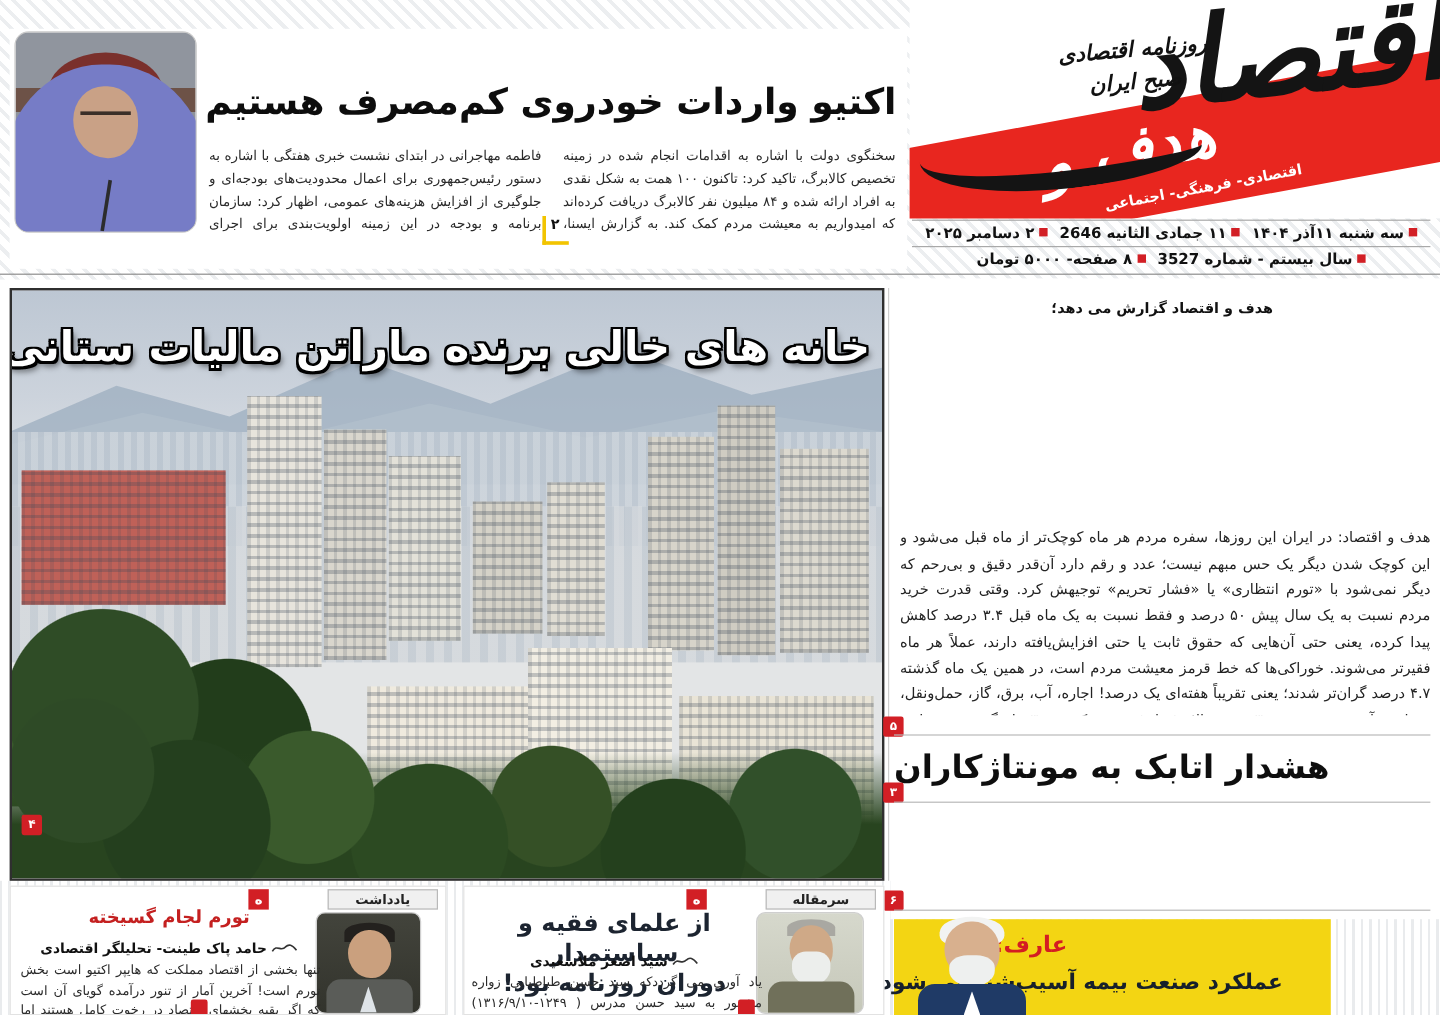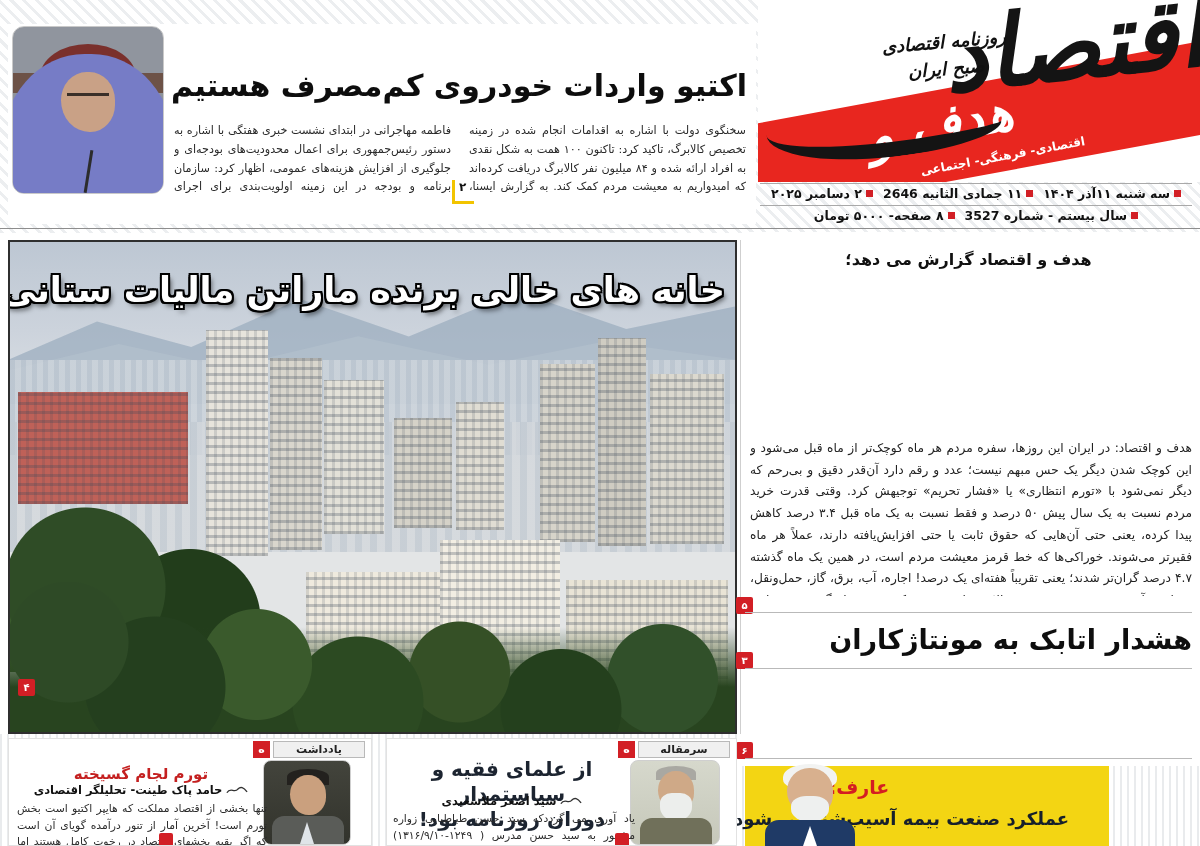--- a/index.html
+++ b/index.html
@@ -78,58 +78,58 @@
       radial-gradient(circle at 60% 75%, #223d1b 0 70px, transparent 71px),
       radial-gradient(circle at 10% 90%, #3a5a2c 0 75px, transparent 76px); }
   .photo-headline { position:absolute; left:15px; top:28px; width:700px; text-align:center; font-size:35px; font-weight:900; color:#fff; white-space:nowrap;
     text-shadow:2px 0 0 #000,-2px 0 0 #000,0 2px 0 #000,0 -2px 0 #000,2px 2px 0 #000,-2px -2px 0 #000,2px -2px 0 #000,-2px 2px 0 #000,3px 4px 5px rgba(0,0,0,.55); }
 
   .badge { position:absolute; width:17px; height:17px; background:#d21f25; color:#fff; font-size:10px; font-weight:bold; display:flex; align-items:center; justify-content:center; border-radius:2px; cursor:pointer; }
 
   .vrule { position:absolute; left:740px; top:240px; width:1px; height:494px; background:#cfcfcf; }
 
   
-  .rep-kicker { position:absolute; left:745px; top:250px; width:447px; text-align:center; font-size:16px; font-weight:bold; color:#111; }
+  .rep-kicker { position:absolute; left:745px; top:250px; width:447px; text-align:center; font-size:12px; font-weight:bold; color:#111; }
   .rep-headline { position:absolute; left:745px; top:272px; width:447px; text-align:center; font-weight:900; font-size:42px; line-height:1.62; color:#0b0b0b; cursor:pointer; }
   .rep-headline span { display:block; white-space:nowrap; }
   .rep-body { position:absolute; left:750px; top:438px; width:442px; height:158px; overflow:hidden; font-size:12.2px; line-height:1.78; text-align:justify; color:#222; }
   .hr-r { position:absolute; left:745px; width:447px; height:1px; background:#b9b9b9; }
-  .hl2 { position:absolute; left:745px; top:624px; width:447px; text-align:right; font-size:27px; font-weight:800; color:#0e0e0e; cursor:pointer; }
+  .hl2 { position:absolute; left:745px; top:624px; width:447px; text-align:left; font-size:27px; font-weight:800; color:#0e0e0e; cursor:pointer; }
   .hl3 { position:absolute; left:745px; top:702px; width:447px; text-align:center; font-size:20.5px; font-weight:800; color:#0e0e0e; white-space:nowrap; cursor:pointer; }
 
   
   .aref { position:absolute; left:745px; top:766px; width:364px; height:80px; background:#f3d513; cursor:pointer; }
   .aref-speaker { position:absolute; right:150px; top:10px; width:200px; text-align:center; font-size:19px; font-weight:900; color:#d41d22; }
   .aref-quote { position:absolute; right:40px; top:42px; width:330px; text-align:center; font-size:18px; font-weight:900; color:#17202b; white-space:nowrap; }
   .aref-man { position:absolute; left:14px; bottom:0; width:100px; height:78px; }
   .am-head { position:absolute; left:28px; top:0; width:46px; height:48px; background:#d8b08e; border-radius:50% 50% 46% 54%; }
   .am-hair { position:absolute; left:24px; top:-4px; width:54px; height:26px; background:#f2f3f2; border-radius:50% 50% 40% 40%; }
   .am-beard { position:absolute; left:32px; top:28px; width:38px; height:26px; background:#eef0ef; border-radius:40% 40% 50% 50%; }
   .am-suit { position:absolute; left:6px; bottom:0; width:90px; height:26px; background:#1f3a66; border-radius:14px 14px 0 0; }
   .am-shirt { position:absolute; left:44px; bottom:0; width:14px; height:20px; background:#fff; clip-path:polygon(50% 0,100% 100%,0 100%); }
 
   
   .bbox { position:absolute; top:738px; height:108px; background:#fff; border:1px solid #e2e2e2; overflow:hidden; }
   .note-box { left:8px; width:364px; }
   .edit-box { left:386px; width:351px; }
   .sec-head { position:absolute; top:2px; right:6px; display:flex; align-items:center; gap:3px; }
-  .sec-bar { width:92px; height:17px; background:#f0f0f0; border:1px solid #b9b9b9; font-size:11px; font-weight:bold; color:#222; display:flex; align-items:center; justify-content:center; }
+  .sec-bar { width:92px; height:17px; background:#f0f0f0; border:1px solid #b9b9b9; font-size:11px; font-weight:bold; color:#222; display:flex; align-items:center; justify-content:center;margin-left:46px; }
   .sec-logo { width:17px; height:17px; background:#d21f25; color:#fff; font-size:11px; font-weight:bold; display:flex; align-items:center; justify-content:center; }
   .bx-photo { position:absolute; top:21px; border-radius:8px; overflow:hidden; border:1px solid #cfcfcf; }
   .np { right:20px; width:88px; height:85px; background:linear-gradient(#43443c, #32332c); }
   .np-head { position:absolute; left:26px; top:14px; width:36px; height:40px; background:#caa07e; border-radius:50% 50% 46% 54%; }
   .np-hair { position:absolute; left:23px; top:8px; width:42px; height:16px; background:#23211e; border-radius:50% 50% 0 0; }
   .np-suit { position:absolute; left:8px; bottom:0; width:72px; height:28px; background:#5a5c58; border-radius:12px 12px 0 0; }
   .np-shirt { position:absolute; left:36px; bottom:0; width:14px; height:22px; background:#dfe4e8; clip-path:polygon(50% 0,100% 100%,0 100%); }
   .ep { right:16px; width:90px; height:85px; background:linear-gradient(#d6d8cc, #c6c8ba); }
   .ep-head { position:absolute; left:27px; top:10px; width:36px; height:40px; background:#cfa987; border-radius:50% 50% 46% 54%; }
   .ep-hair { position:absolute; left:25px; top:5px; width:40px; height:14px; background:#a9a8a2; border-radius:50% 50% 0 0; }
   .ep-beard { position:absolute; left:29px; top:32px; width:32px; height:28px; background:#eceeec; border-radius:40% 40% 55% 55%; }
   .ep-suit { position:absolute; left:9px; bottom:0; width:72px; height:26px; background:#70705a; border-radius:12px 12px 0 0; }
-  .bx-title { position:absolute; left:8px; top:26px; width:248px; text-align:center; font-weight:800; cursor:pointer; }
+  .bx-title { position:absolute; left:8px; top:16px; width:248px; text-align:center; font-weight:800; cursor:pointer; }
   .note-title { color:#c42020; font-size:15px; }
   .edit-title { top:18px; width:238px; left:6px; color:#1c2430; font-size:20px; line-height:1.25; }
   .edit-title span { display:block; }
   .bx-author { position:absolute; font-size:11.5px; font-weight:bold; color:#111; text-align:center; display:flex; align-items:center; justify-content:center; gap:4px; }
   .note-author { left:8px; top:44px; width:248px; }
   .edit-author { left:6px; top:55px; width:238px; }
   .bx-body { position:absolute; font-size:10.8px; line-height:1.55; text-align:justify; color:#2b2b2b; overflow:hidden; }
   .note-body { left:8px; top:62px; width:250px; height:44px; }
   .edit-body { left:6px; top:72px; width:242px; height:34px; }
   .pen { width:22px; height:10px; flex:0 0 auto; }

